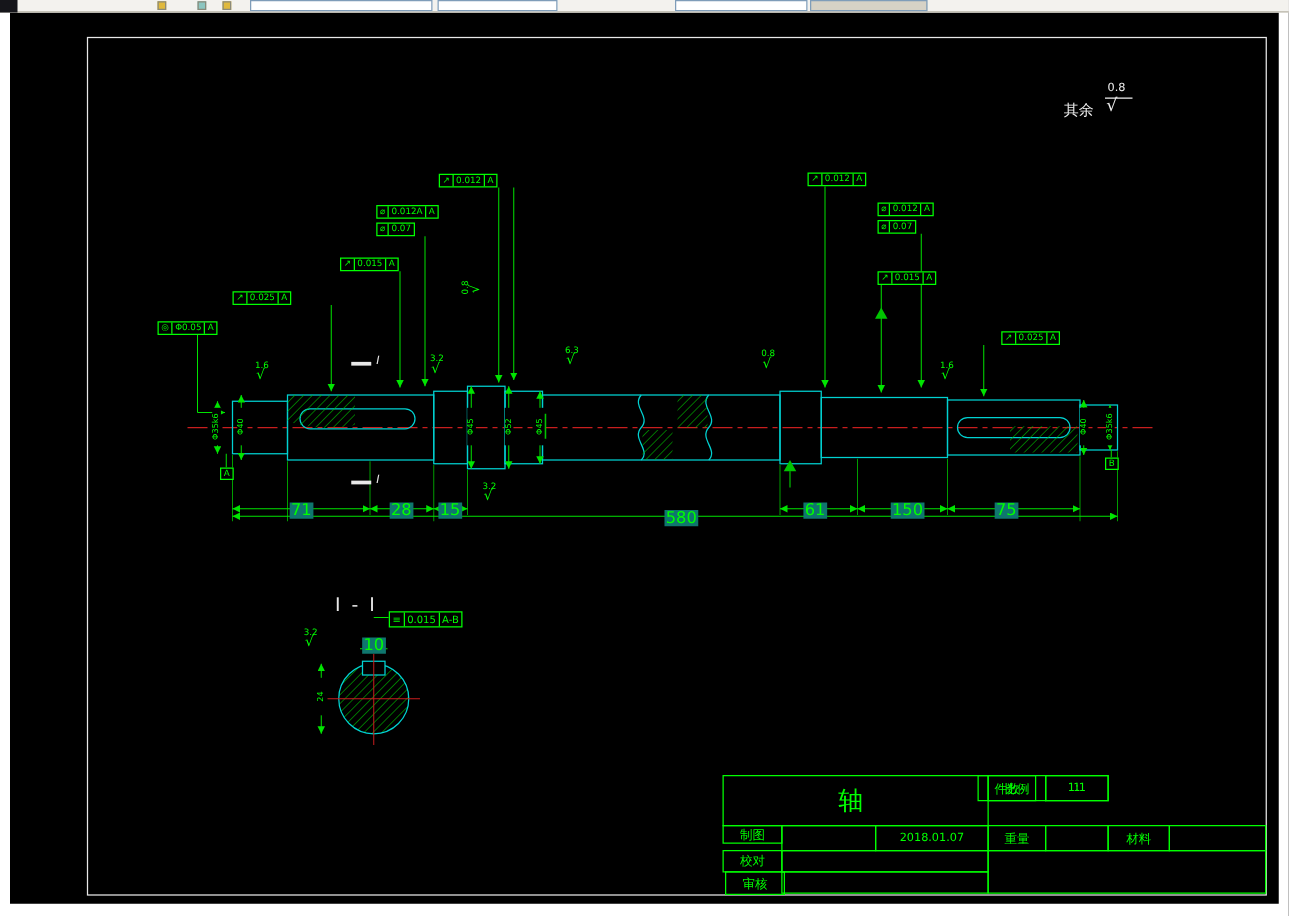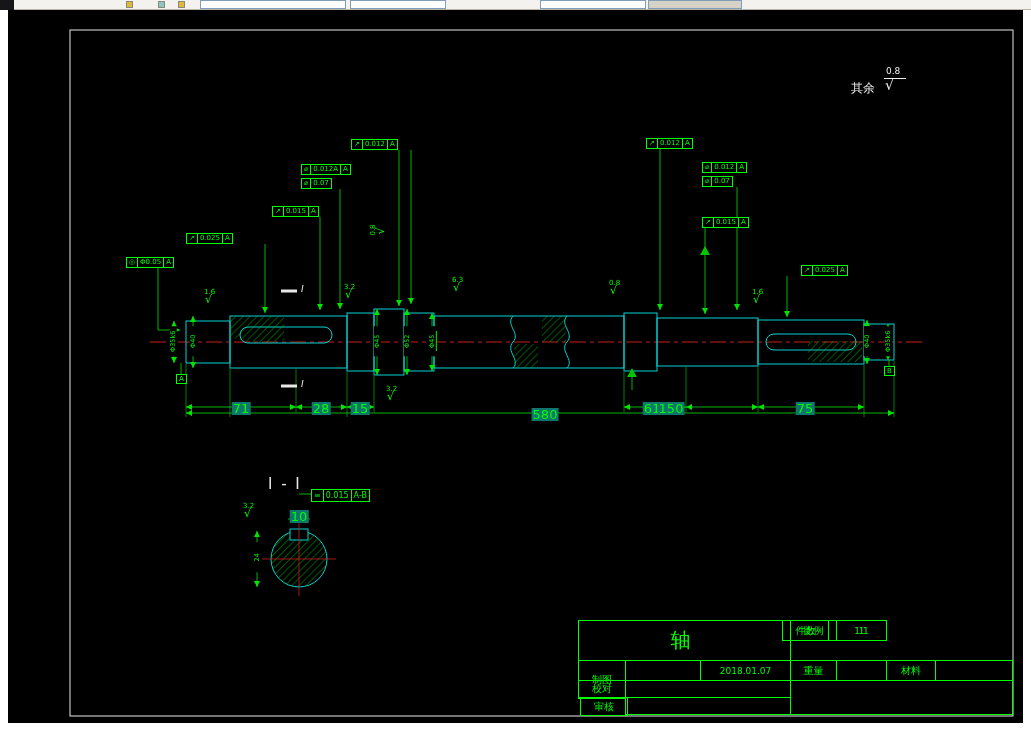--- a/index.html
+++ b/index.html
@@ -255,21 +255,21 @@
 <div class="rough" style="left:243px;top:503px">
   <span class="r-val">3.2</span>
   <span class="r-chk">√</span>
 </div>
 
 <span class="dim" style="left:241px;top:402px">71</span>
 <span class="dim" style="left:321px;top:402px">28</span>
 <span class="dim" style="left:360px;top:402px">15</span>
 <span class="dim" style="left:545px;top:408px">580</span>
 <span class="dim" style="left:652px;top:402px">61</span>
-<span class="dim" style="left:671px;top:402px">150</span>
+<span class="dim" style="left:726px;top:402px">150</span>
 <span class="dim" style="left:805px;top:402px">75</span>
 
 <span class="dia" style="left:158px;top:338px">Φ35k6</span>
 <span class="dia" style="left:178px;top:338px">Φ40</span>
 <span class="dia" style="left:362px;top:338px">Φ45</span>
 <span class="dia" style="left:392px;top:338px">Φ52</span>
 <span class="dia" style="left:417px;top:338px">Φ45</span>
 <span class="dia" style="left:852px;top:338px">Φ40</span>
 <span class="dia" style="left:873px;top:338px">Φ35k6</span>
 
@@ -282,21 +282,21 @@
 <span class="sec-label" style="left:268px;top:475px">I - I</span>
 <span class="dim" style="left:299px;top:510px">10</span>
 <span class="dia" style="left:242px;top:554px">24</span>
 
 <div class="tb">
   <div class="cell big" style="left:0;top:0;width:213px;height:41px">轴</div>
   <div class="cell" style="left:212px;top:0;width:47px;height:21px">比例</div>
   <div class="cell small" style="left:258px;top:0;width:51px;height:21px">1:1</div>
   <div class="cell" style="left:204px;top:20;width:47px;height:21px">件数</div>
   <div class="cell small" style="left:258px;top:20;width:51px;height:21px">1</div>
-  <div class="cell" style="left:0;top:40px;width:48px;height:39px">制图</div>
+  <div class="cell" style="left:0;top:40px;width:48px;height:15px">制图</div>
   <div class="cell" style="left:47px;top:40px;width:76px;height:21px"></div>
   <div class="cell small" style="left:122px;top:40px;width:91px;height:21px">2018.01.07</div>
   <div class="cell" style="left:212px;top:40px;width:47px;height:21px">重量</div>
   <div class="cell" style="left:258px;top:40px;width:51px;height:21px"></div>
   <div class="cell" style="left:308px;top:40px;width:50px;height:21px">材料</div>
   <div class="cell" style="left:357px;top:40px;width:78px;height:21px"></div>
   <div class="cell" style="left:0;top:60px;width:48px;height:18px">校对</div>
   <div class="cell" style="left:47px;top:60px;width:166px;height:18px"></div>
   <div class="cell" style="left:2px;top:77px;width:48px;height:19px">审核</div>
   <div class="cell" style="left:47px;top:77px;width:166px;height:18px"></div>

